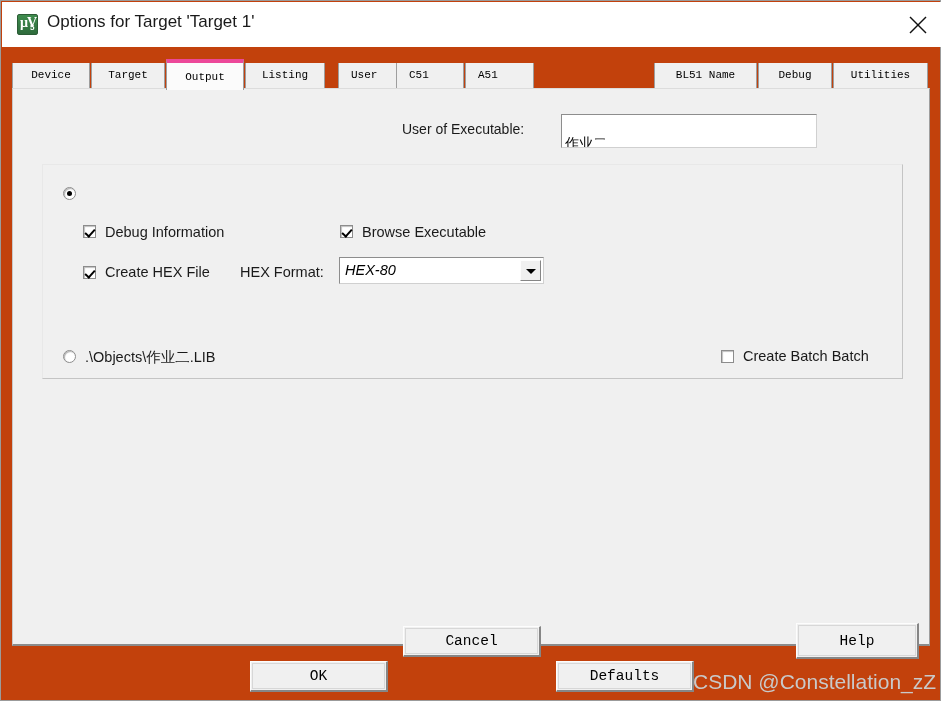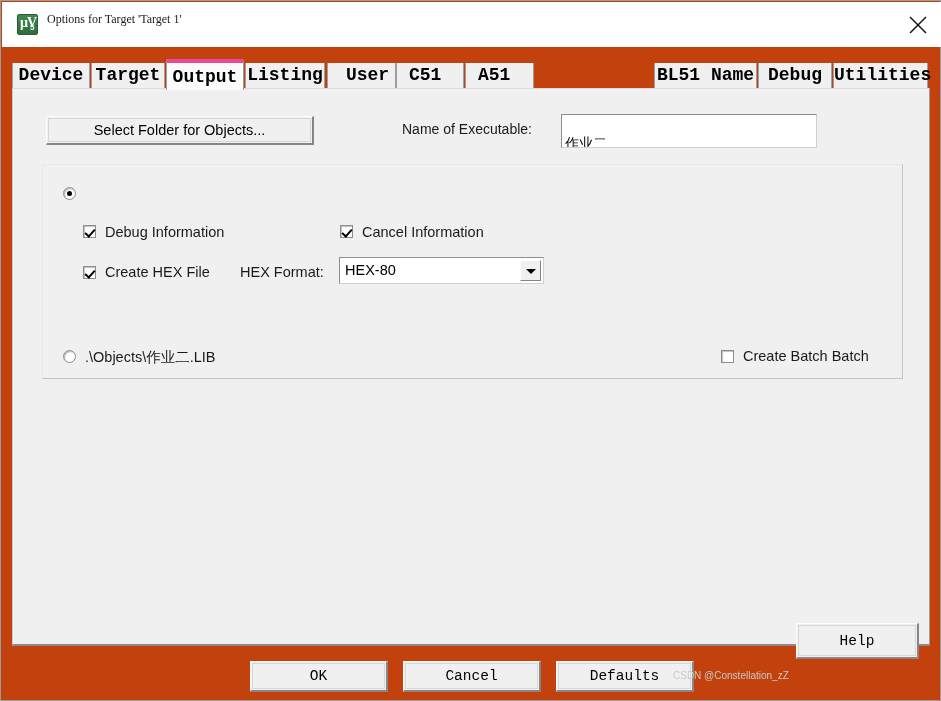--- a/index.html
+++ b/index.html
@@ -58,24 +58,23 @@
     left: 12px; top: 8px;
     font-family: "Liberation Sans", sans-serif;
     font-size: 8px;
     font-weight: bold;
     color: #ffffff;
     line-height: 9px;
   }
   .title-text {
     position: absolute;
     left: 45px; top: 10px;
-    font-size: 12px;
+    font-size: 17px;
     color: #1a1a1a;
     white-space: nowrap;
-    font-family: Liberation Serif, serif;
   }
   .close-btn {
     position: absolute;
     right: 0px; top: 0px;
     width: 46px; height: 44px;
     cursor: pointer;
   }
   .close-btn svg { position: absolute; left: 14px; top: 14px; }
 
   
@@ -87,27 +86,26 @@
   }
   .tab {
     position: absolute;
     top: 4px;
     height: 26px;
     background: #f0f0f0;
     border-left: 1px solid #9e9e9e;
     border-right: 1px solid #9e9e9e;
     box-sizing: border-box;
     font-family: "Liberation Mono", monospace;
-    font-size: 18px;
+    font-size: 11px;
     color: #000000;
     text-align: center;
     line-height: 25px;
     white-space: nowrap;
     cursor: pointer;
-    font-weight: bold;
   }
   .tab.selected {
     top: 0px;
     height: 31px;
     background: #fbfbfb;
     border-top: 4px solid #ec4899;
     border-left: 1px solid #9e9e9e;
     border-right: 1px solid #9e9e9e;
     line-height: 28px;
     z-index: 5;
@@ -249,20 +247,21 @@
   
   .combo {
     position: absolute;
     background: #ffffff;
     border-top: 1px solid #8d8d8d;
     border-left: 1px solid #8d8d8d;
     border-right: 1px solid #d0d0d0;
     border-bottom: 1px solid #d0d0d0;
     box-sizing: border-box;
     cursor: pointer;
+    font-style: italic;
   }
   .combo .combo-text {
     position: absolute;
     left: 5px; top: 0;
     line-height: 25px;
     font-size: 14.5px;
     color: #000;
     white-space: nowrap;
   }
   .combo .combo-arrow-btn {
@@ -286,28 +285,28 @@
   }
 
   
   .bottom-buttons .btn {
     height: 31px;
     font-family: "Liberation Mono", monospace;
     font-size: 14.5px;
     line-height: 29px;
   }
   #ok-btn       { left: 249px; top: 660px; width: 138px; }
-  #cancel-btn   { left: 402px; top: 660px; width: 138px; }
+  #cancel-btn   { left: 402px; top: 625px; width: 138px; }
   #defaults-btn { left: 555px; top: 660px; width: 138px; }
   #help-btn     { left: 795px; top: 622px; width: 123px; height: 36px; line-height: 34px; }
 
   .watermark {
     position: absolute;
-    left: 672px; top: 669px;
-    font-size: 10px;
+    left: 692px; top: 669px;
+    font-size: 21px;
     color: #c9c9c9;
     white-space: nowrap;
     z-index: 20;
     pointer-events: none;
     text-align: right;
   }
 </style>
 </head>
 <body>
 
@@ -325,49 +324,45 @@
         <line x1="17" y1="1" x2="1" y2="17" stroke="#111" stroke-width="1.4"></line>
       </svg>
     </div>
   </div>
 
   <div class="tabstrip">
     <div class="tab" style="left:0px;width:78px;">Device</div>
     <div class="tab" style="left:79px;width:74px;">Target</div>
     <div class="tab selected" style="left:154px;width:78px;">Output</div>
     <div class="tab" style="left:233px;width:80px;">Listing</div>
-    <div class="tab" style="left:315px;width:69px;text-align:center;padding-left:12px;">User</div>
+    <div class="tab" style="left:326px;width:69px;text-align:left;padding-left:12px;">User</div>
     <div class="tab" style="left:384px;width:68px;text-align:left;padding-left:12px;">C51</div>
     <div class="tab" style="left:453px;width:69px;text-align:left;padding-left:12px;">A51</div>
     <div class="tab" style="left:642px;width:103px;">BL51 Name</div>
     <div class="tab" style="left:746px;width:74px;">Debug</div>
     <div class="tab" style="left:821px;width:95px;">Utilities</div>
   </div>
 
   <div class="tabpage"></div>
 
-  <div class="btn" id="select-folder-btn">
-    <span class="inner"></span>
-    <span>Select Folder for Objects...</span>
-  </div>
-
-  <div class="label" id="name-exec-label">Name of Executable:</div>
+
+  <div class="label" id="name-exec-label">User of Executable:</div>
   <div class="textfield" id="exec-name-field">
     <span>作业二</span>
   </div>
 
   <div class="groupbox"></div>
 
   <div class="radio checked" style="left:62px; top:186px;"></div>
 
   <div class="checkbox checked" style="left:82px; top:224px;"></div>
   <div class="ctl-label" style="left:104px; top:223px;">Debug Information</div>
 
   <div class="checkbox checked" style="left:339px; top:224px;"></div>
-  <div class="ctl-label" style="left:361px; top:223px;">Cancel Information</div>
+  <div class="ctl-label" style="left:361px; top:223px;">Browse Executable</div>
 
   <div class="checkbox checked" style="left:82px; top:265px;"></div>
   <div class="ctl-label" style="left:104px; top:263px;">Create HEX File</div>
 
   <div class="ctl-label" style="left:239px; top:263px;">HEX Format:</div>
   <div class="combo" style="left:338px; top:256px; width:205px; height:27px;">
     <span class="combo-text">HEX-80</span>
     <span class="combo-arrow-btn"></span>
   </div>
 

